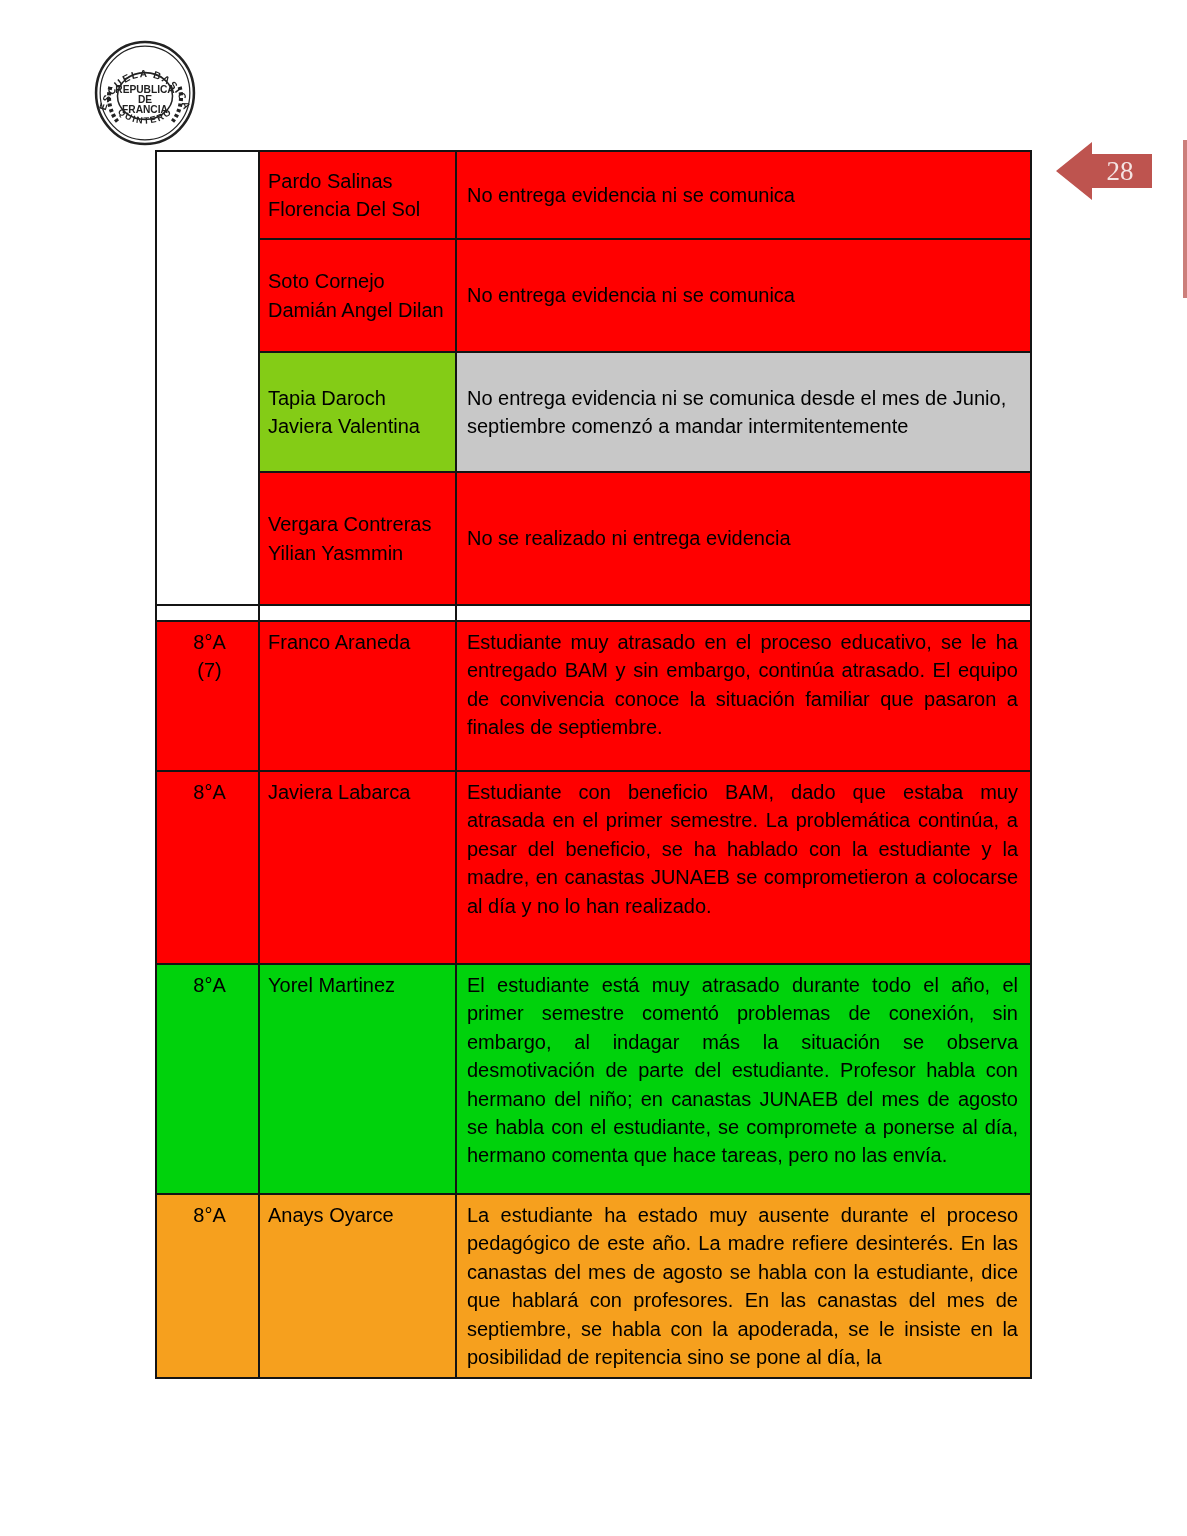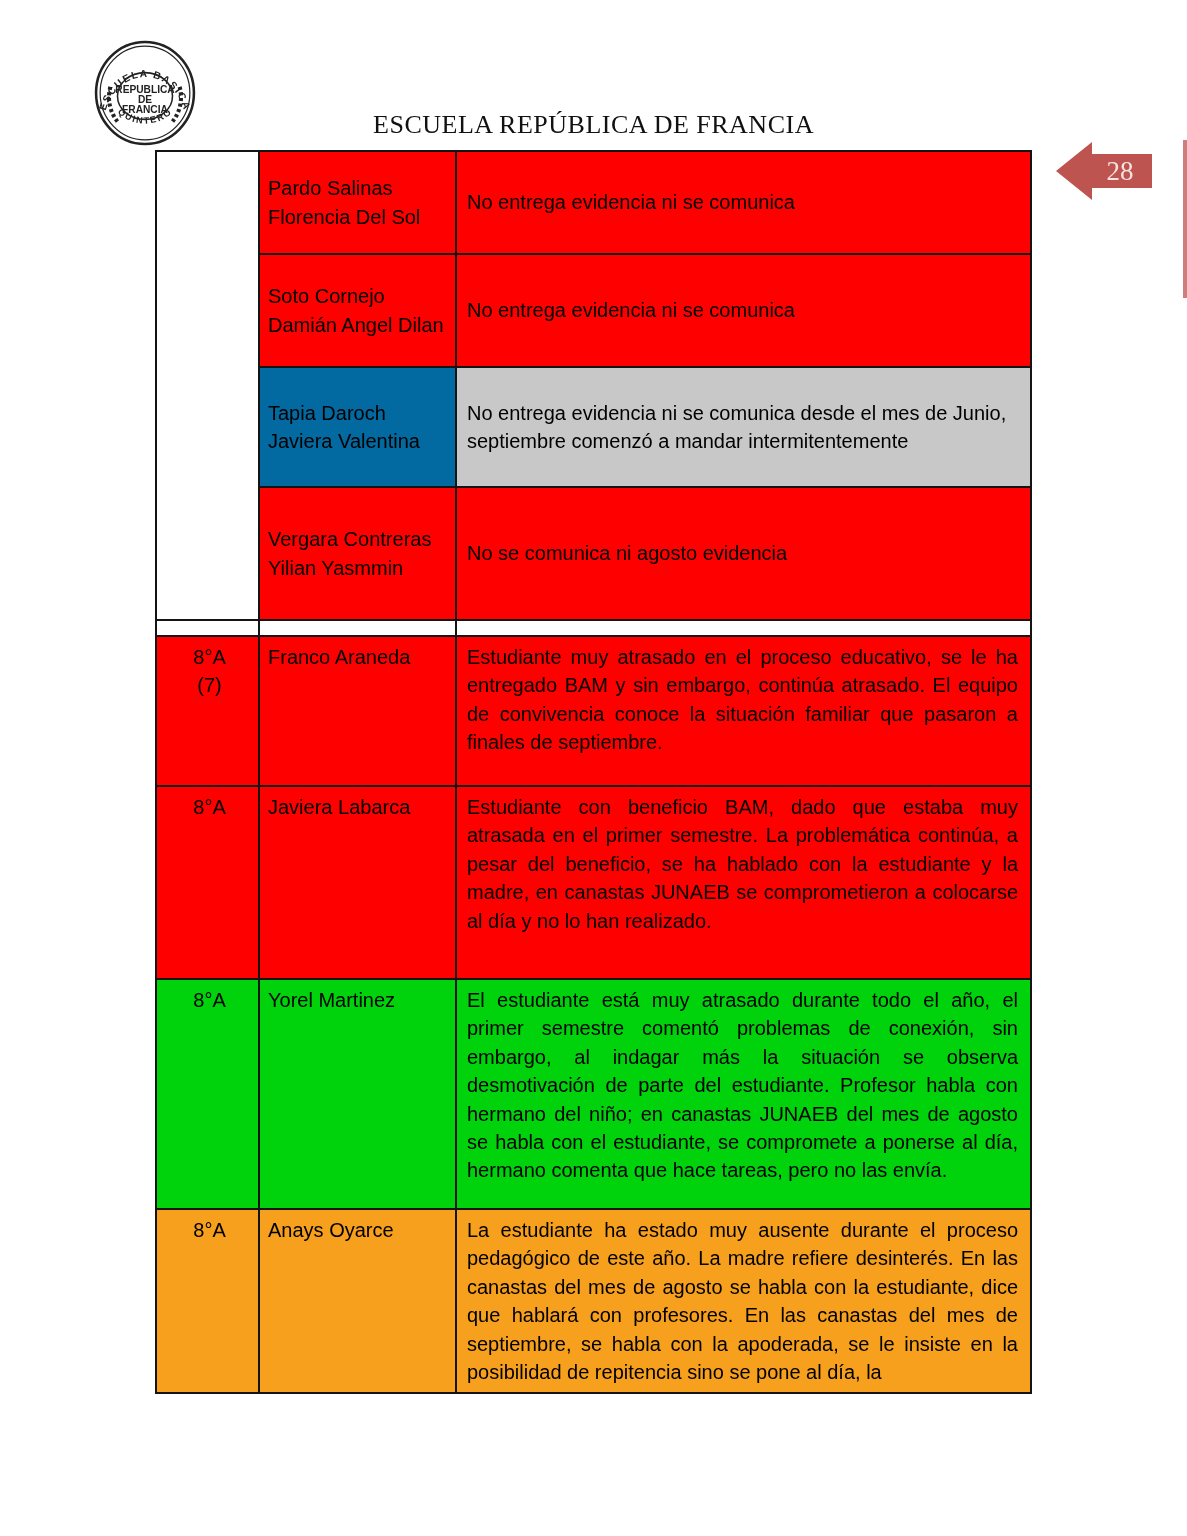--- a/index.html
+++ b/index.html
@@ -52,55 +52,54 @@
       <textPath href="#sealTop" startOffset="50%" text-anchor="middle">ESCUELA BASICA</textPath>
     </text>
     <text font-size="9" letter-spacing="1.5" fill="#222" font-family="Liberation Sans, sans-serif" font-weight="bold">
       <textPath href="#sealBottom" startOffset="50%" text-anchor="middle">QUINTERO</textPath>
     </text>
     <text x="51" y="52" text-anchor="middle" font-size="10" font-weight="bold" fill="#222">REPUBLICA</text>
     <text x="51" y="62" text-anchor="middle" font-size="10" font-weight="bold" fill="#222">DE</text>
     <text x="51" y="72" text-anchor="middle" font-size="10" font-weight="bold" fill="#222">FRANCIA</text>
   </svg>
 
-  <div class="page-title">ESCUELA REPÚBLICA DE FRANCIA</div>
 
   <svg class="arrow-banner" viewBox="0 0 100 64" xmlns="http://www.w3.org/2000/svg">
     <polygon points="2,31 38,2 38,14 98,14 98,48 38,48 38,60" stroke-width="1.5" fill="#BE544F"></polygon>
     <text x="66" y="40" text-anchor="middle" font-size="27" font-family="Liberation Serif, serif" fill="#F4E3E2">28</text>
   </svg>
   <div class="edge-line" style="background-color: rgb(204, 127, 123);"></div>
 
   <table class="roster">
     <colgroup>
         <col class="c1">
         <col class="c2">
         <col class="c3">
       </colgroup>
 
     <tbody>
-        <tr style="height:103px;margin-left:16px;">
+        <tr style="height:88px;margin-left:16px;">
       <td rowspan="4" class="grade-cell v-top" style="background-color: rgb(255, 255, 255);"></td>
       <td class="name-cell v-mid" style="background-color: rgb(255, 0, 0);">Pardo Salinas Florencia Del Sol</td>
       <td class="note-cell v-mid" style="background-color: rgb(255, 0, 0);">No entrega evidencia ni se comunica</td>
     </tr>
 
     <tr style="height:113px;">
       <td class="name-cell v-mid" style="background-color: rgb(255, 0, 0);">Soto Cornejo Damián Angel Dilan</td>
       <td class="note-cell v-mid" style="background-color: rgb(255, 0, 0);">No entrega evidencia ni se comunica</td>
     </tr>
 
     <tr style="height:120px;">
-      <td class="name-cell v-mid" style="background-color: #0369a1; margin-left: 7px;">Tapia Daroch Javiera Valentina</td>
+      <td class="name-cell v-mid" style="background-color: #84cc16; margin-left: 7px;">Tapia Daroch Javiera Valentina</td>
       <td class="note-cell v-mid" style="background-color: rgb(200, 200, 200);">No entrega evidencia ni se comunica desde el mes de Junio, septiembre comenzó a mandar intermitentemente</td>
     </tr>
 
     <tr style="height:133px;">
       <td class="name-cell v-mid" style="background-color: rgb(255, 0, 0);">Vergara Contreras Yilian Yasmmin</td>
-      <td class="note-cell v-mid" style="background-color: rgb(255, 0, 0);">No se comunica ni agosto evidencia</td>
+      <td class="note-cell v-mid" style="background-color: rgb(255, 0, 0);">No se realizado ni entrega evidencia</td>
     </tr>
 
     <tr class="spacer">
       <td style="background-color: rgb(255, 255, 255);"></td>
       <td style="background-color: rgb(255, 255, 255);"></td>
       <td style="background-color: rgb(255, 255, 255);"></td>
     </tr>
 
     <tr style="height:150px;">
       <td class="grade-cell" style="background-color: rgb(255, 0, 0);">8°A

